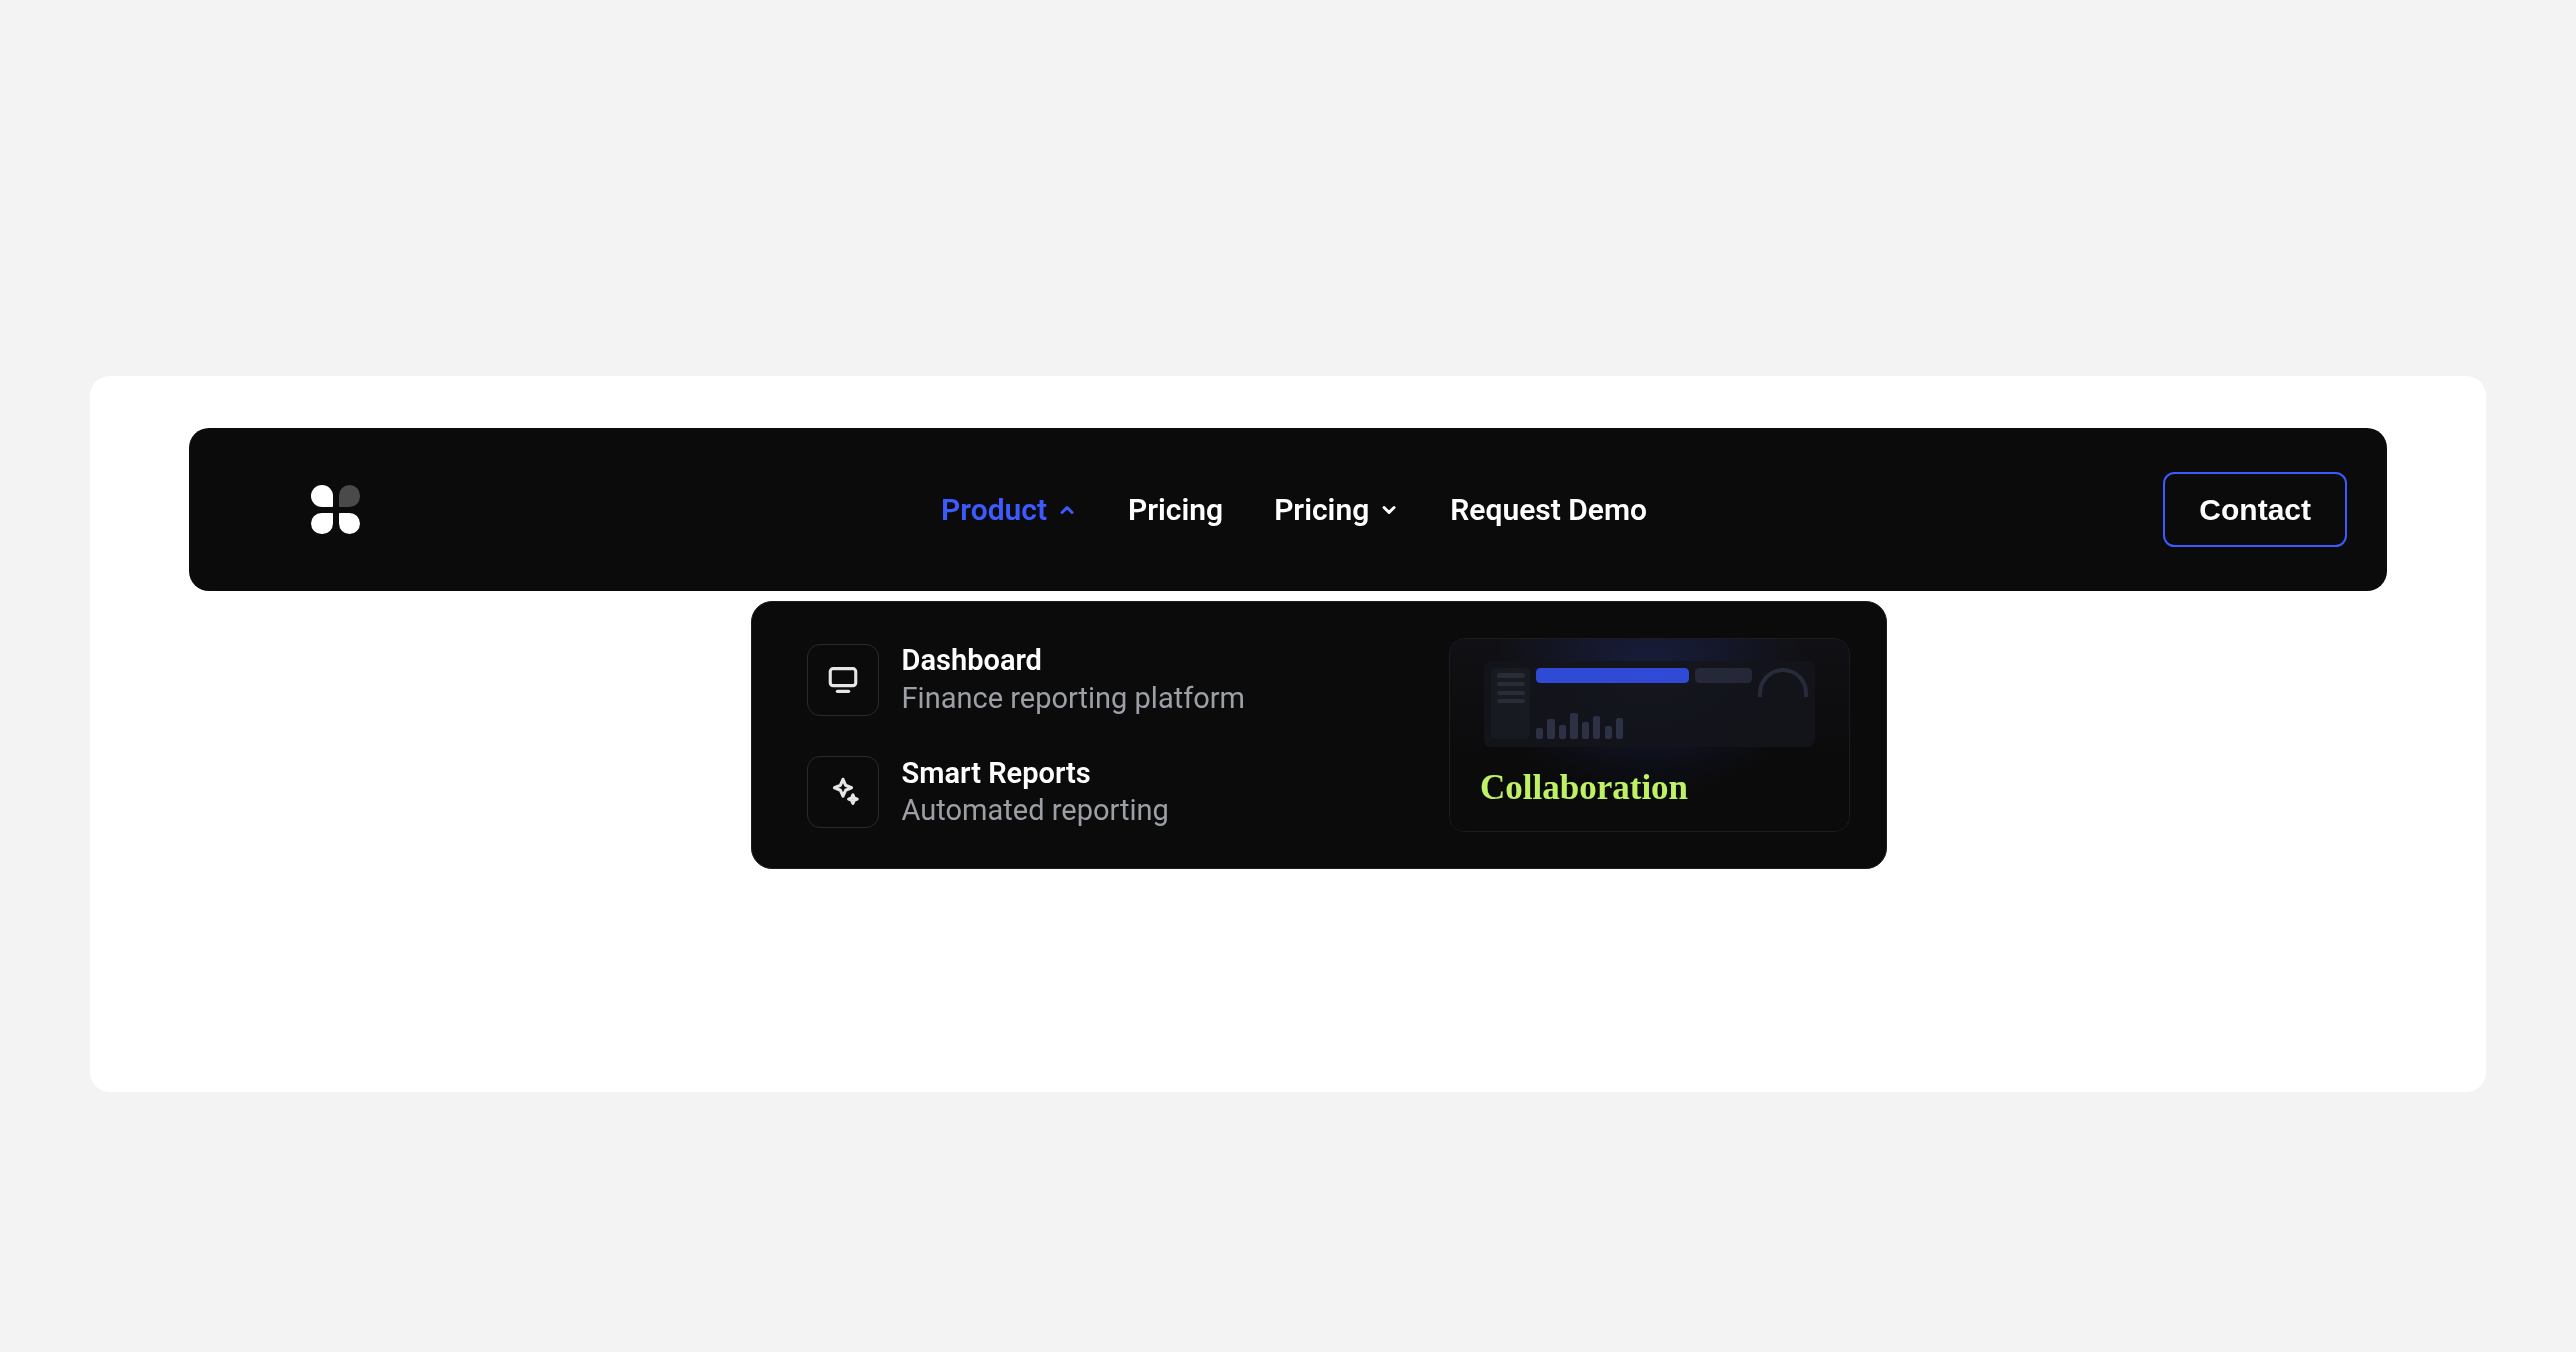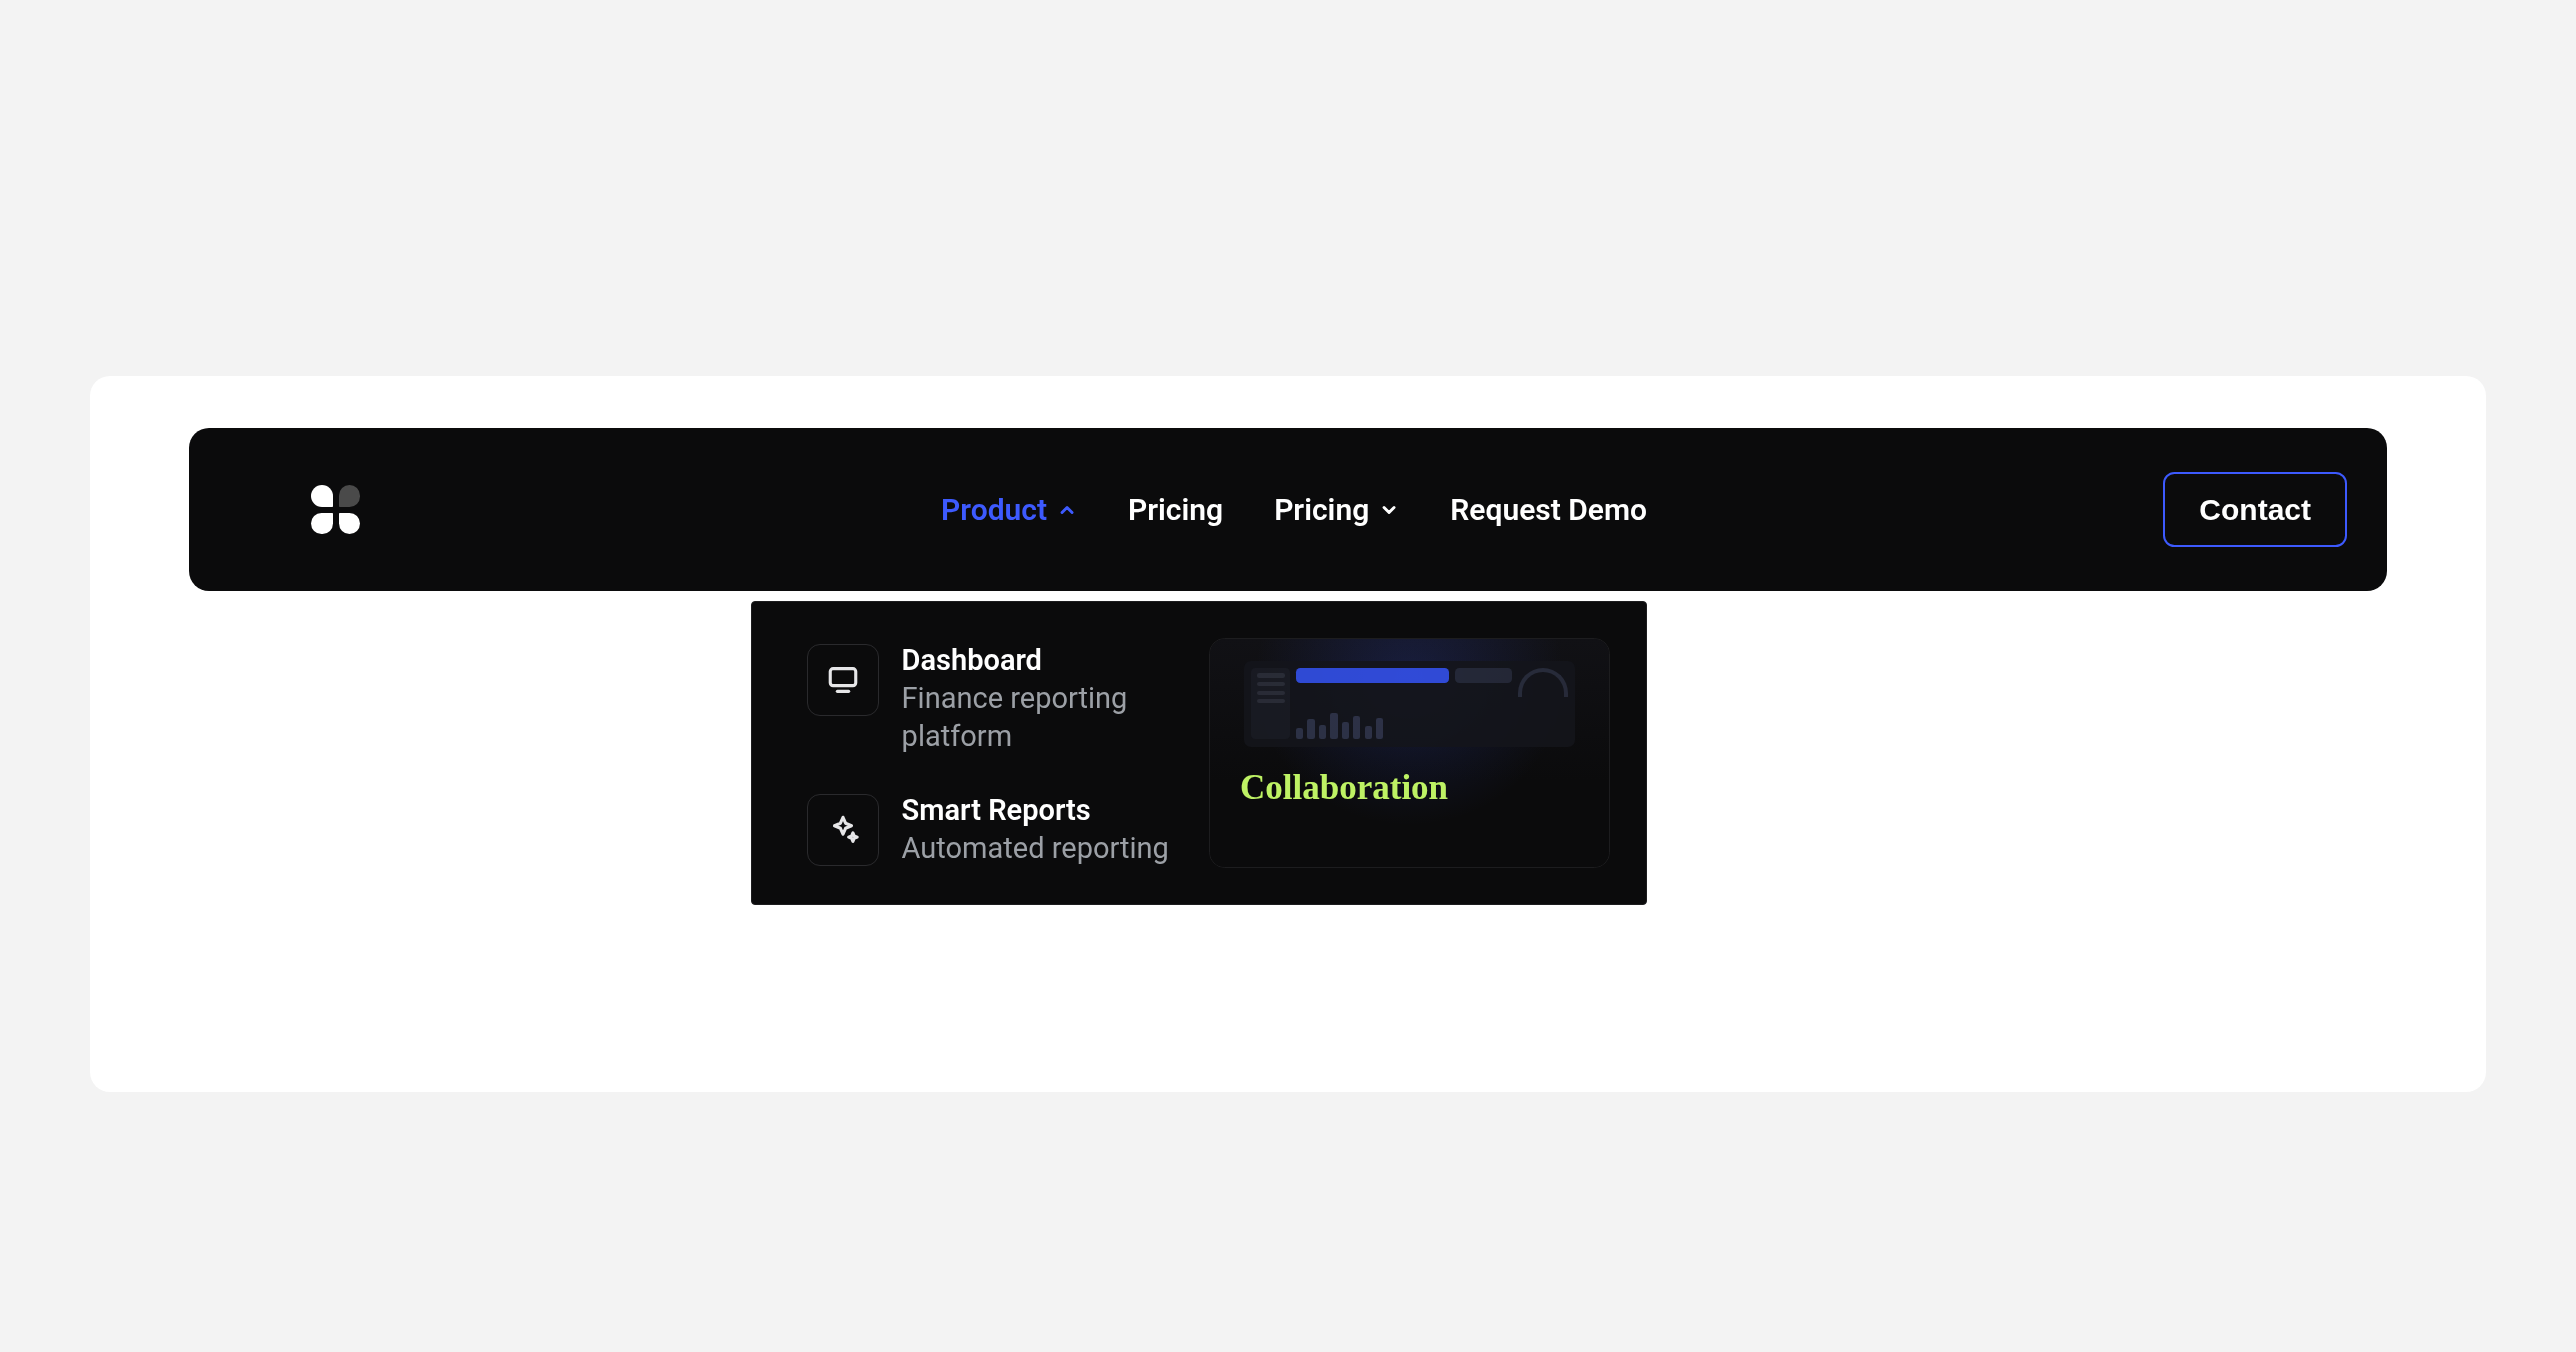--- a/index.html
+++ b/index.html
@@ -84,24 +84,24 @@
     padding: 18.6px 34px;
     border-radius: 11.4px;
     background: transparent;
     cursor: pointer;
   }
 
   .dropdown {
     position: absolute;
     top: calc(52px + 163px + 10px);
     left: 661px;
-    width: 896px;
+    width: 1136px;
     background: #0b0b0c;
     border: 0.7px solid #1d1d1f;
-    border-radius: 4px;
+    border-radius: 21px;
     display: flex;
     padding: 36px;
     gap: 33px;
   }
   .dd-left {
     flex: 1;
     display: flex;
     flex-direction: column;
     gap: 37px;
     padding-top: 4.3px;

